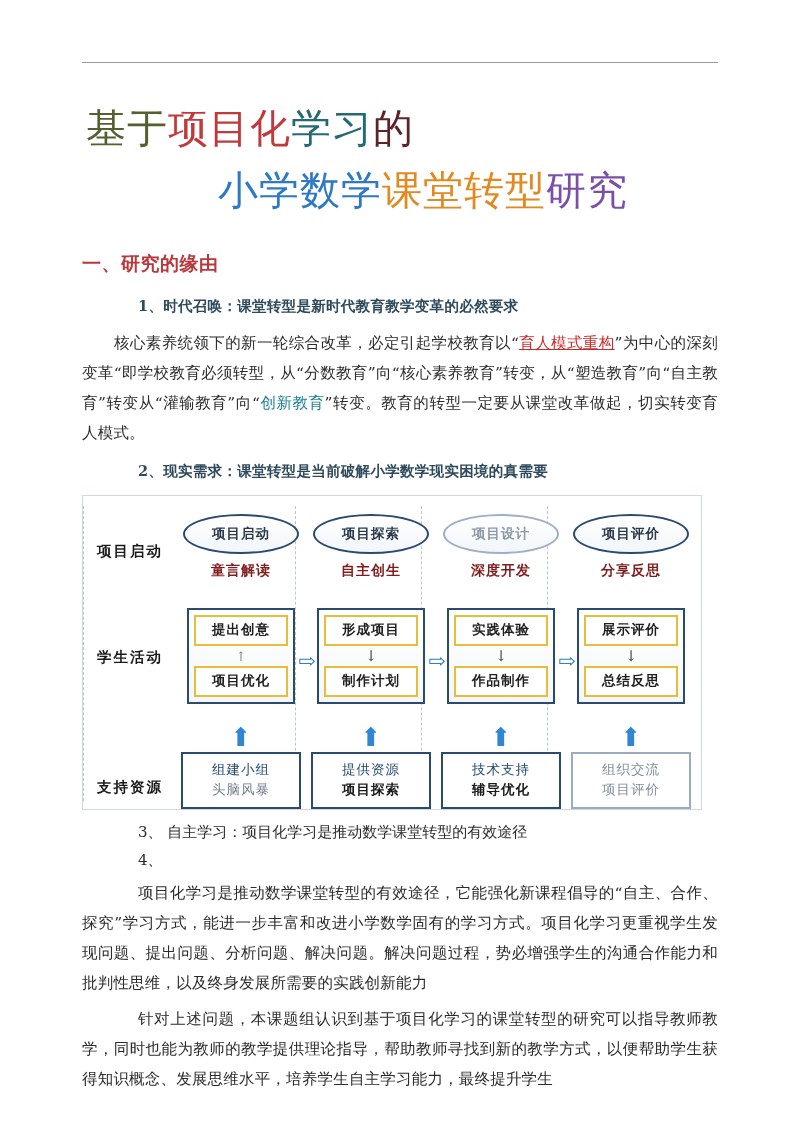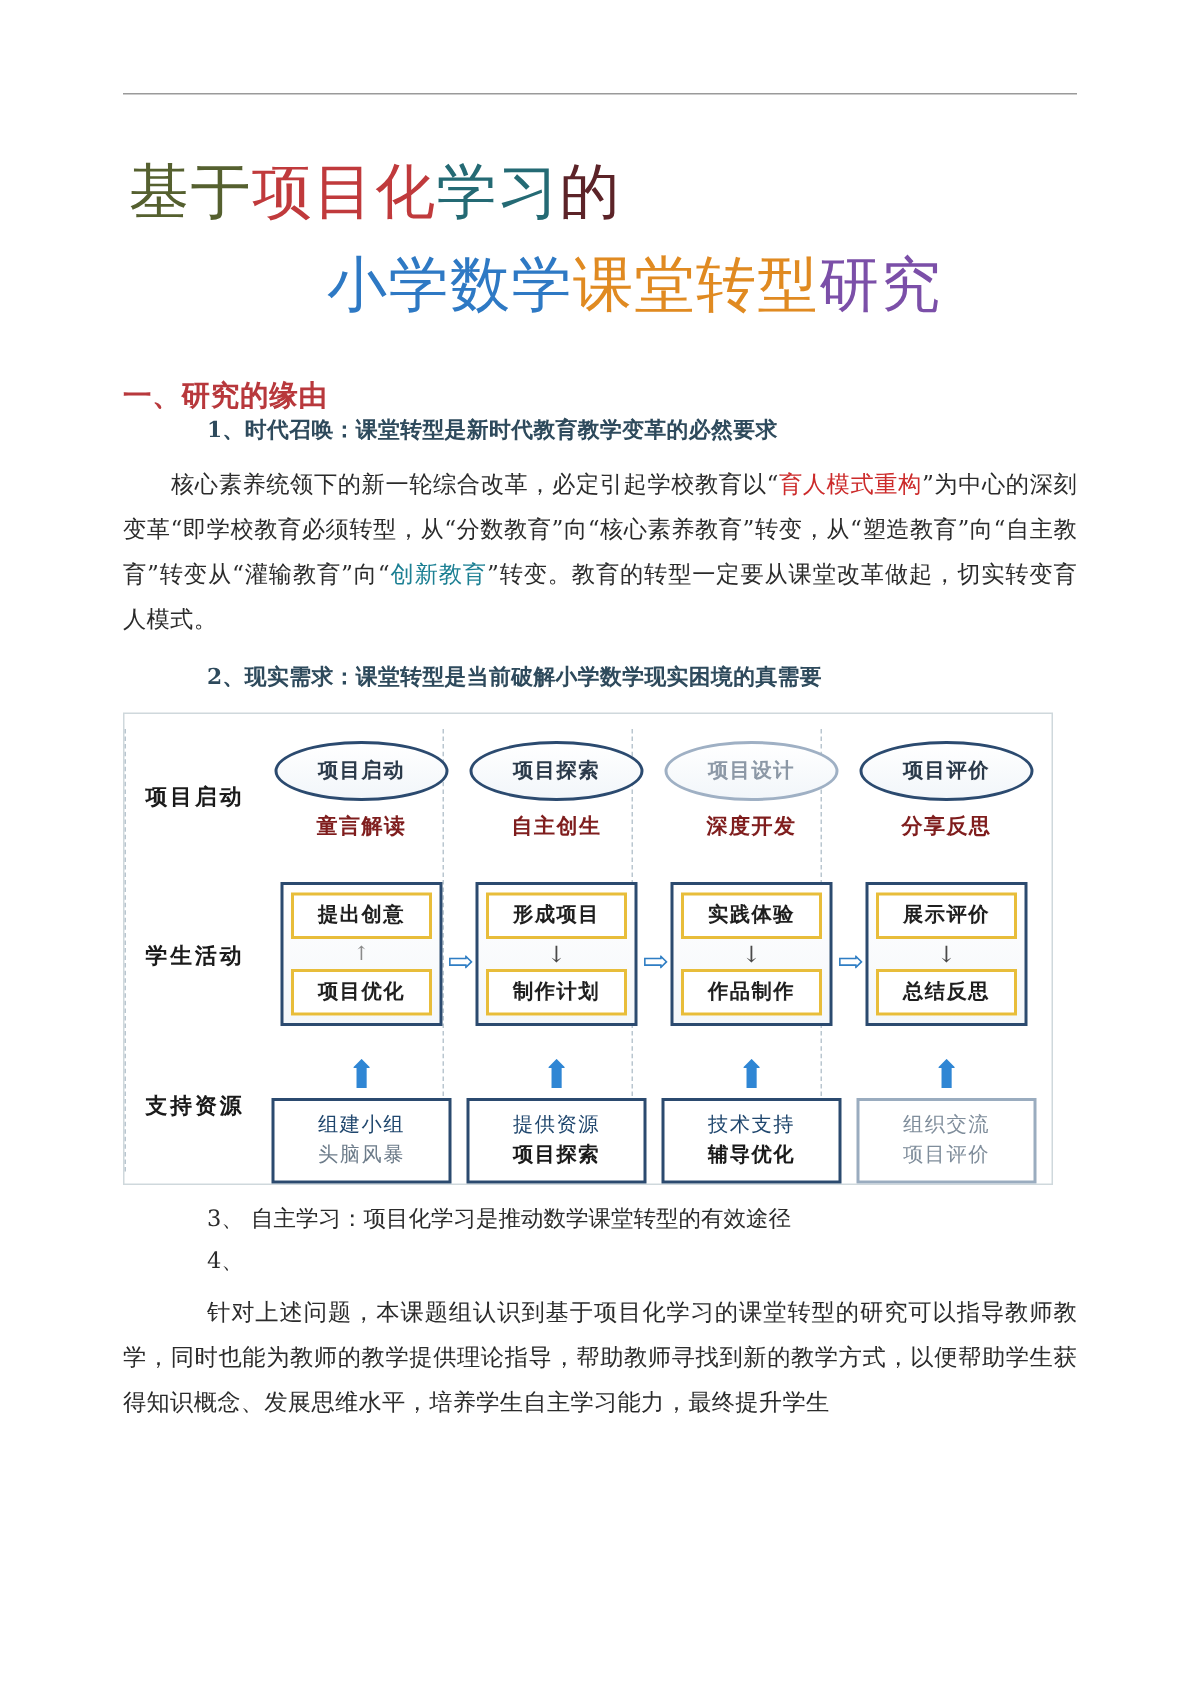--- a/index.html
+++ b/index.html
@@ -53,40 +53,41 @@
 
   
   .h1-section {
     margin-top: 30px;
     font-size: 19px;
     font-weight: bold;
     color: #b8383c;
     letter-spacing: 0.5px;
   }
   .h2-sub {
+    margin-top: 20px;
     padding-left: 56px;
     font-size: 14.5px;
     font-weight: bold;
     color: #2e4a5c;
     letter-spacing: 0.3px;
   }
   .h2-sub.tight { margin-top: 14px; }
 
   
   .para {
     margin-top: 12px;
     font-size: 15.5px;
     line-height: 30px;
     text-align: justify;
     color: #2b2b2b;
     letter-spacing: 0.2px;
   }
   .para.indent { text-indent: 32px; }
   .para.indent-big { text-indent: 56px; }
-  .hl-red  { color: #cc2a2a; }
+  .hl-red  { color: #cc2a2a; text-decoration: underline; }
   .hl-teal { color: #1b7f93; }
 
   .numbered-loose {
     margin-top: 8px;
     padding-left: 56px;
     font-size: 15px;
     line-height: 28px;
     color: #2b2b2b;
   }
 
@@ -248,21 +249,21 @@
 
   <div class="diagram">
 
     <div class="dg-col-divider" style="left:212px"></div>
     <div class="dg-col-divider" style="left" :=""></div>
     <div class="dg-col-divider" style="left:338px"></div>
     <div class="dg-col-divider" style="left:464px"></div>
 
     <div class="dg-rowlabel" style="top:46px">项目启动</div>
     <div class="dg-rowlabel" style="top:152px">学生活动</div>
-    <div class="dg-rowlabel" style="top:252px">支持资源</div>
+    <div class="dg-rowlabel" style="top:282px">支持资源</div>
 
     <div class="dg-row1">
       <div class="dg-cell1" style="left:0px">
         <div class="oval">项目启动</div>
         <div class="oval-sub">童言解读</div>
       </div>
       <div class="dg-cell1" style="left:130px">
         <div class="oval">项目探索</div>
         <div class="oval-sub">自主创生</div>
       </div>
@@ -342,16 +343,17 @@
           <div class="l2">项目评价</div>
         </div>
       </div>
     </div>
 
   </div>
 
   <div class="numbered-loose">3、  自主学习：项目化学习是推动数学课堂转型的有效途径</div>
   <div class="numbered-loose" style="margin-top:0">4、</div>
 
+  <div class="para indent-big" style="margin-top:4px">项目化学习是推动数学课堂转型的有效途径，它能强化新课程倡导的“自主、合作、探究”学习方式，能进一步丰富和改进小学数学固有的学习方式。项目化学习更重视学生发现问题、提出问题、分析问题、解决问题。解决问题过程，势必增强学生的沟通合作能力和批判性思维，以及终身发展所需要的实践创新能力</div>
 
   <div class="para indent-big" style="margin-top:6px">针对上述问题，本课题组认识到基于项目化学习的课堂转型的研究可以指导教师教学，同时也能为教师的教学提供理论指导，帮助教师寻找到新的教学方式，以便帮助学生获得知识概念、发展思维水平，培养学生自主学习能力，最终提升学生</div>
 
 </div>
 
 </body></html>

